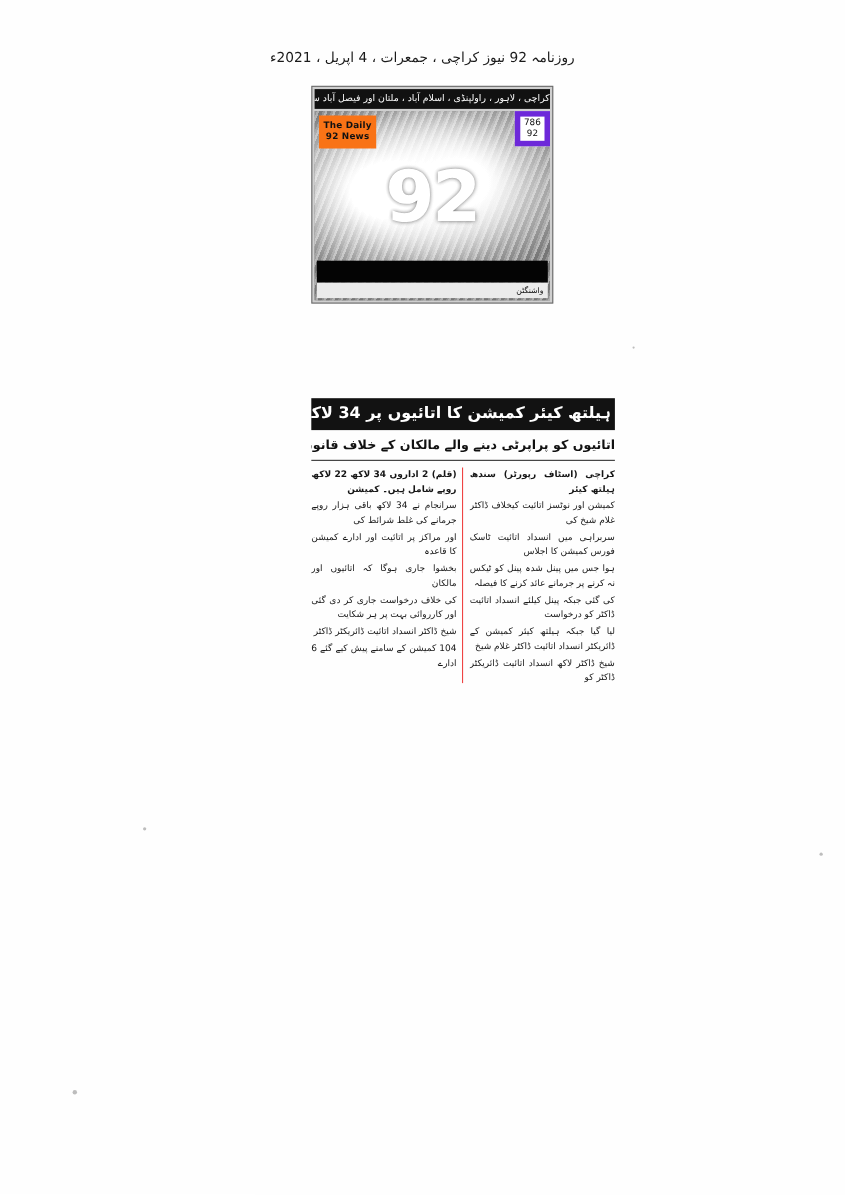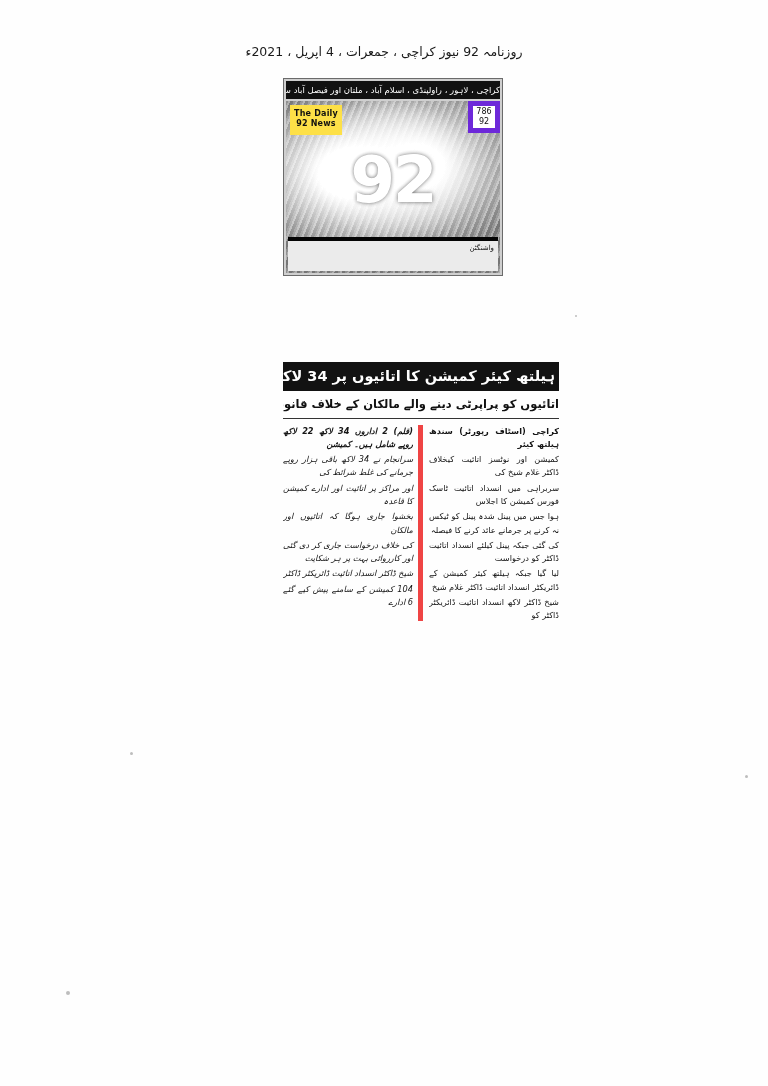--- a/index.html
+++ b/index.html
@@ -75,21 +75,21 @@
       repeating-linear-gradient(112deg, #8e8e8e 0 2px, #a8a8a8 2px 4px, #777 4px 7px),
       linear-gradient(160deg, #9a9a9a, #6e6e6e);
       filter: contrast(115%);
   }
   .clip-photo .logo-box {
     position: absolute;
     top: 26px;
     left: 6px;
     width: 52px;
     height: 30px;
-    background: #fde047;
+    background: #f97316;
     color: #111;
     font-size: 8px;
     line-height: 10px;
     text-align: center;
     padding-top: 4px;
     box-sizing: border-box;
     font-weight: 700;
     letter-spacing: .2px;
   }
   .clip-photo .corner-num {
@@ -130,21 +130,21 @@
     bottom: 7px;
     color: #fff;
     font-size: 8px;
     direction: rtl;
   }
   .clip-photo .caption-strip {
     position: absolute;
     left: 2px;
     right: 2px;
     bottom: 2px;
-    height: 30px;
+    height: 14px;
     background: #ddd;
     color: #222;
     font-size: 7px;
     direction: rtl;
     text-align: right;
     padding-right: 4px;
     line-height: 14px;
     overflow: hidden;
   }
 
@@ -190,21 +190,21 @@
   }
   .col {
     flex: 1 1 0;
     font-size: 8.2px;
     line-height: 1.62;
     text-align: justify;
     color: #151515;
     overflow: hidden;
     position: relative;
   }
-  .col + .col { border-right: 5px solid #ef4444; padding-right: 5px; font-style: italic; }
+  .col + .col { border-right: 1px solid #ef4444; padding-right: 5px; }
   .col p { margin: 0 0 2px 0; }
   .col .lead { font-weight: 700; }
 
   
   .speck {
     position: absolute;
     background: #bdbdbd;
     border-radius: 50%;
   }
   .s1 { left: 130px; top: 752px; width: 3px; height: 3px; }

